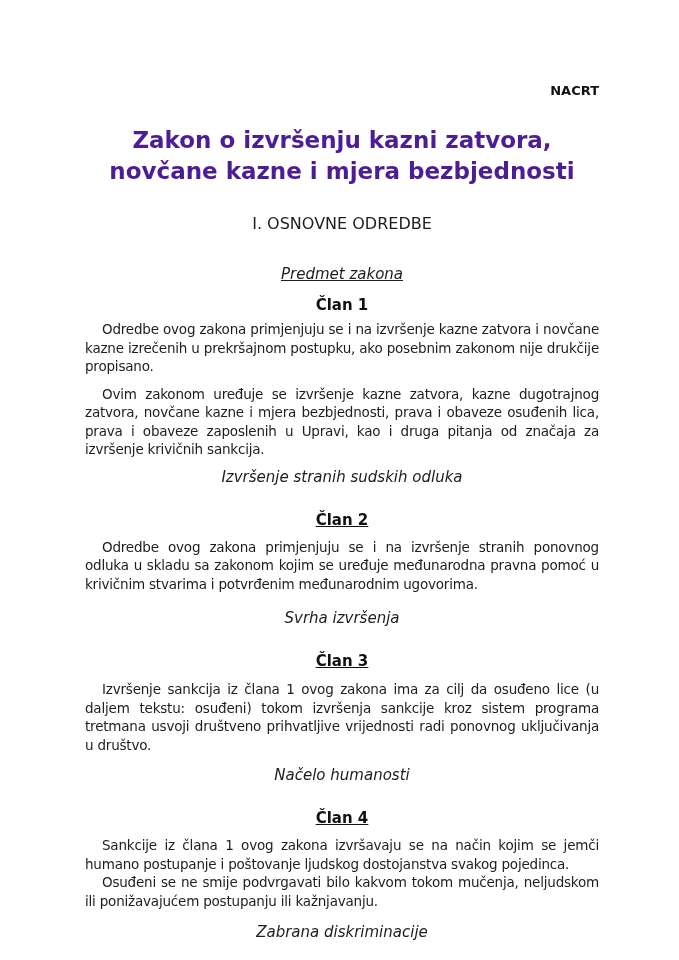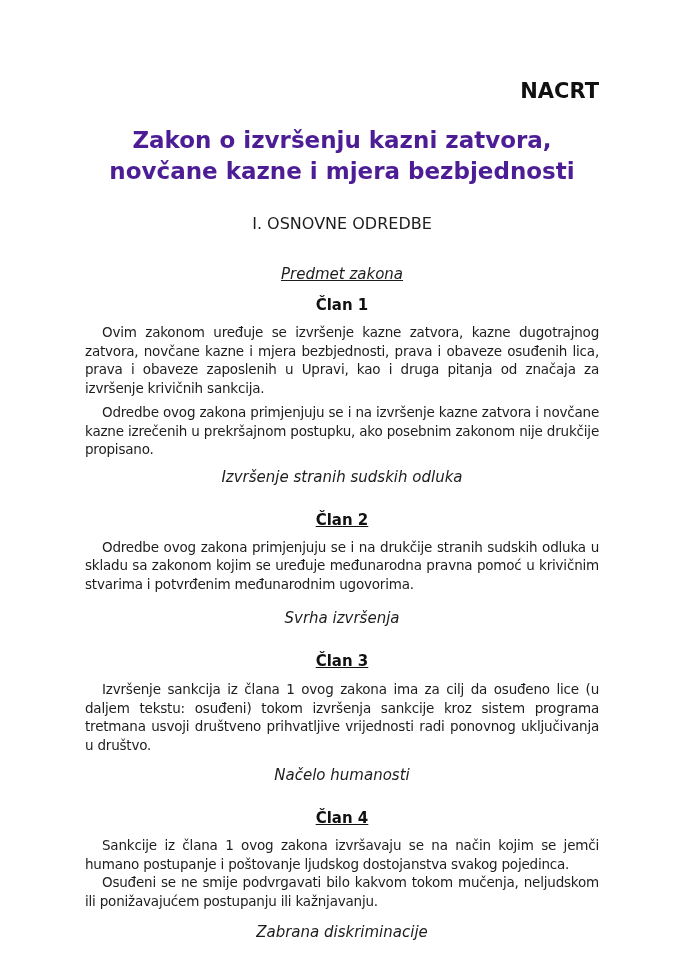--- a/index.html
+++ b/index.html
@@ -10,21 +10,21 @@
     height: 960px;
     background: #ffffff;
     font-family: "DejaVu Sans", "Liberation Sans", sans-serif;
     color: #1d1d1f;
     overflow: hidden;
   }
   .content {
     padding: 82px 80px 0 85px;
   }
   .doc-label {
-    font-size: 21px;
+    font-size: 13px;
     line-height: 18px;
     font-weight: bold;
     text-align: right;
     color: #111111;
   }
   .doc-title {
     margin-top: 25px;
     font-size: 23px;
     line-height: 31px;
     text-align: center;
@@ -81,26 +81,26 @@
   <div class="content">
 
     <div class="doc-label">NACRT</div>
 
     <h1 class="doc-title">Zakon o izvršenju kazni zatvora, novčane kazne i mjera bezbjednosti</h1>
 
     <h2 class="chapter">I. OSNOVNE ODREDBE</h2>
 
     <div class="section-heading mt-predmet">Predmet zakona</div>
     <div class="article-heading mt-clan1">Član 1</div>
+    <p class="para mt-para-gap">Odredbe ovog zakona primjenjuju se i na izvršenje kazne zatvora i novčane kazne izrečenih u prekršajnom postupku, ako posebnim zakonom nije drukčije propisano.</p>
     <p class="para mt-para">Ovim zakonom uređuje se izvršenje kazne zatvora, kazne dugotrajnog zatvora, novčane kazne i mjera bezbjednosti, prava i obaveze osuđenih lica, prava i obaveze zaposlenih u Upravi, kao i druga pitanja od značaja za izvršenje krivičnih sankcija.</p>
-    <p class="para mt-para-gap">Odredbe ovog zakona primjenjuju se i na izvršenje kazne zatvora i novčane kazne izrečenih u prekršajnom postupku, ako posebnim zakonom nije drukčije propisano.</p>
 
     <div class="section-heading mt-izvrsenje">Izvršenje stranih sudskih odluka</div>
     <div class="article-heading mt-clan">Član 2</div>
-    <p class="para mt-para">Odredbe ovog zakona primjenjuju se i na drukčije stranih sudskih odluka u skladu sa zakonom kojim se uređuje međunarodna pravna pomoć u krivičnim stvarima i potvrđenim međunarodnim ugovorima.</p>
+    <p class="para mt-para">Odredbe ovog zakona primjenjuju se i na izvršenje stranih ponovnog odluka u skladu sa zakonom kojim se uređuje međunarodna pravna pomoć u krivičnim stvarima i potvrđenim međunarodnim ugovorima.</p>
 
     <div class="section-heading mt-svrha">Svrha izvršenja</div>
     <div class="article-heading mt-clan">Član 3</div>
     <p class="para mt-para-lg">Izvršenje sankcija iz člana 1 ovog zakona ima za cilj da osuđeno lice (u daljem tekstu: osuđeni) tokom izvršenja sankcije kroz sistem programa tretmana usvoji društveno prihvatljive vrijednosti radi ponovnog uključivanja u društvo.</p>
 
     <div class="section-heading mt-nacelo">Načelo humanosti</div>
     <div class="article-heading mt-clan">Član 4</div>
     <p class="para mt-para">Sankcije iz člana 1 ovog zakona izvršavaju se na način kojim se jemči humano postupanje i poštovanje ljudskog dostojanstva svakog pojedinca.</p>
     <p class="para mt-para-none">Osuđeni se ne smije podvrgavati bilo kakvom tokom mučenja, neljudskom ili ponižavajućem postupanju ili kažnjavanju.</p>
 

